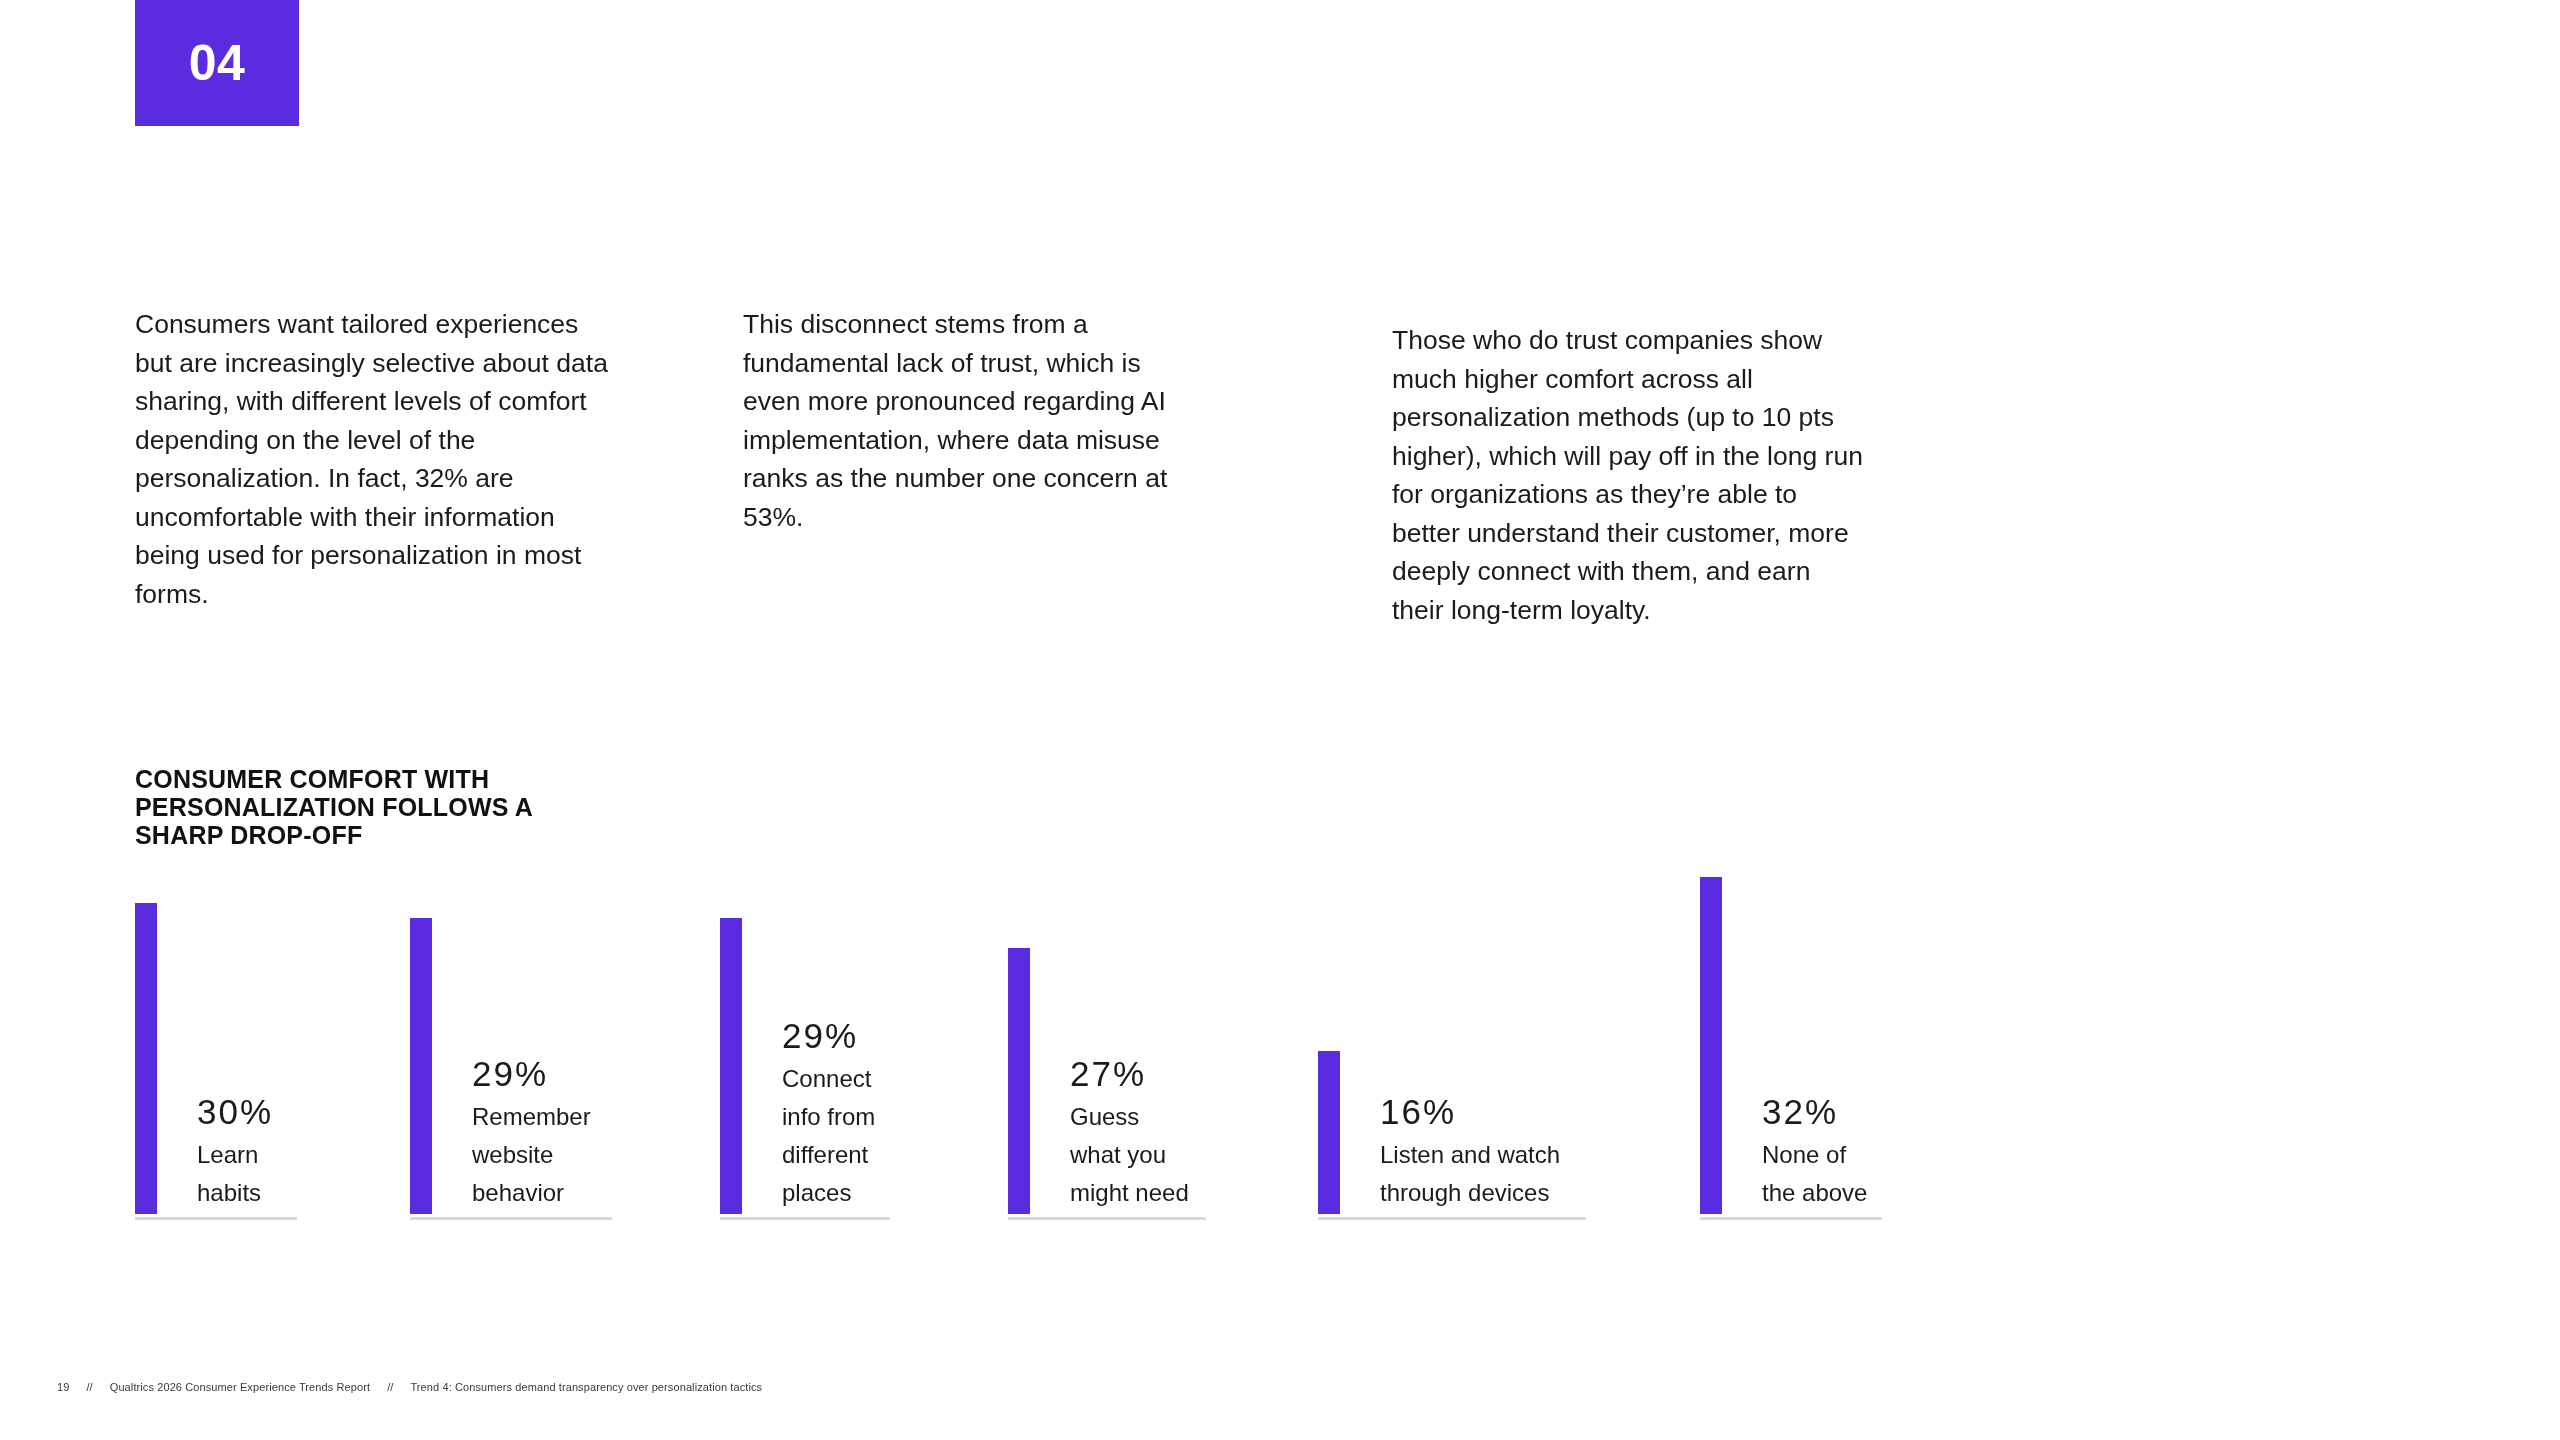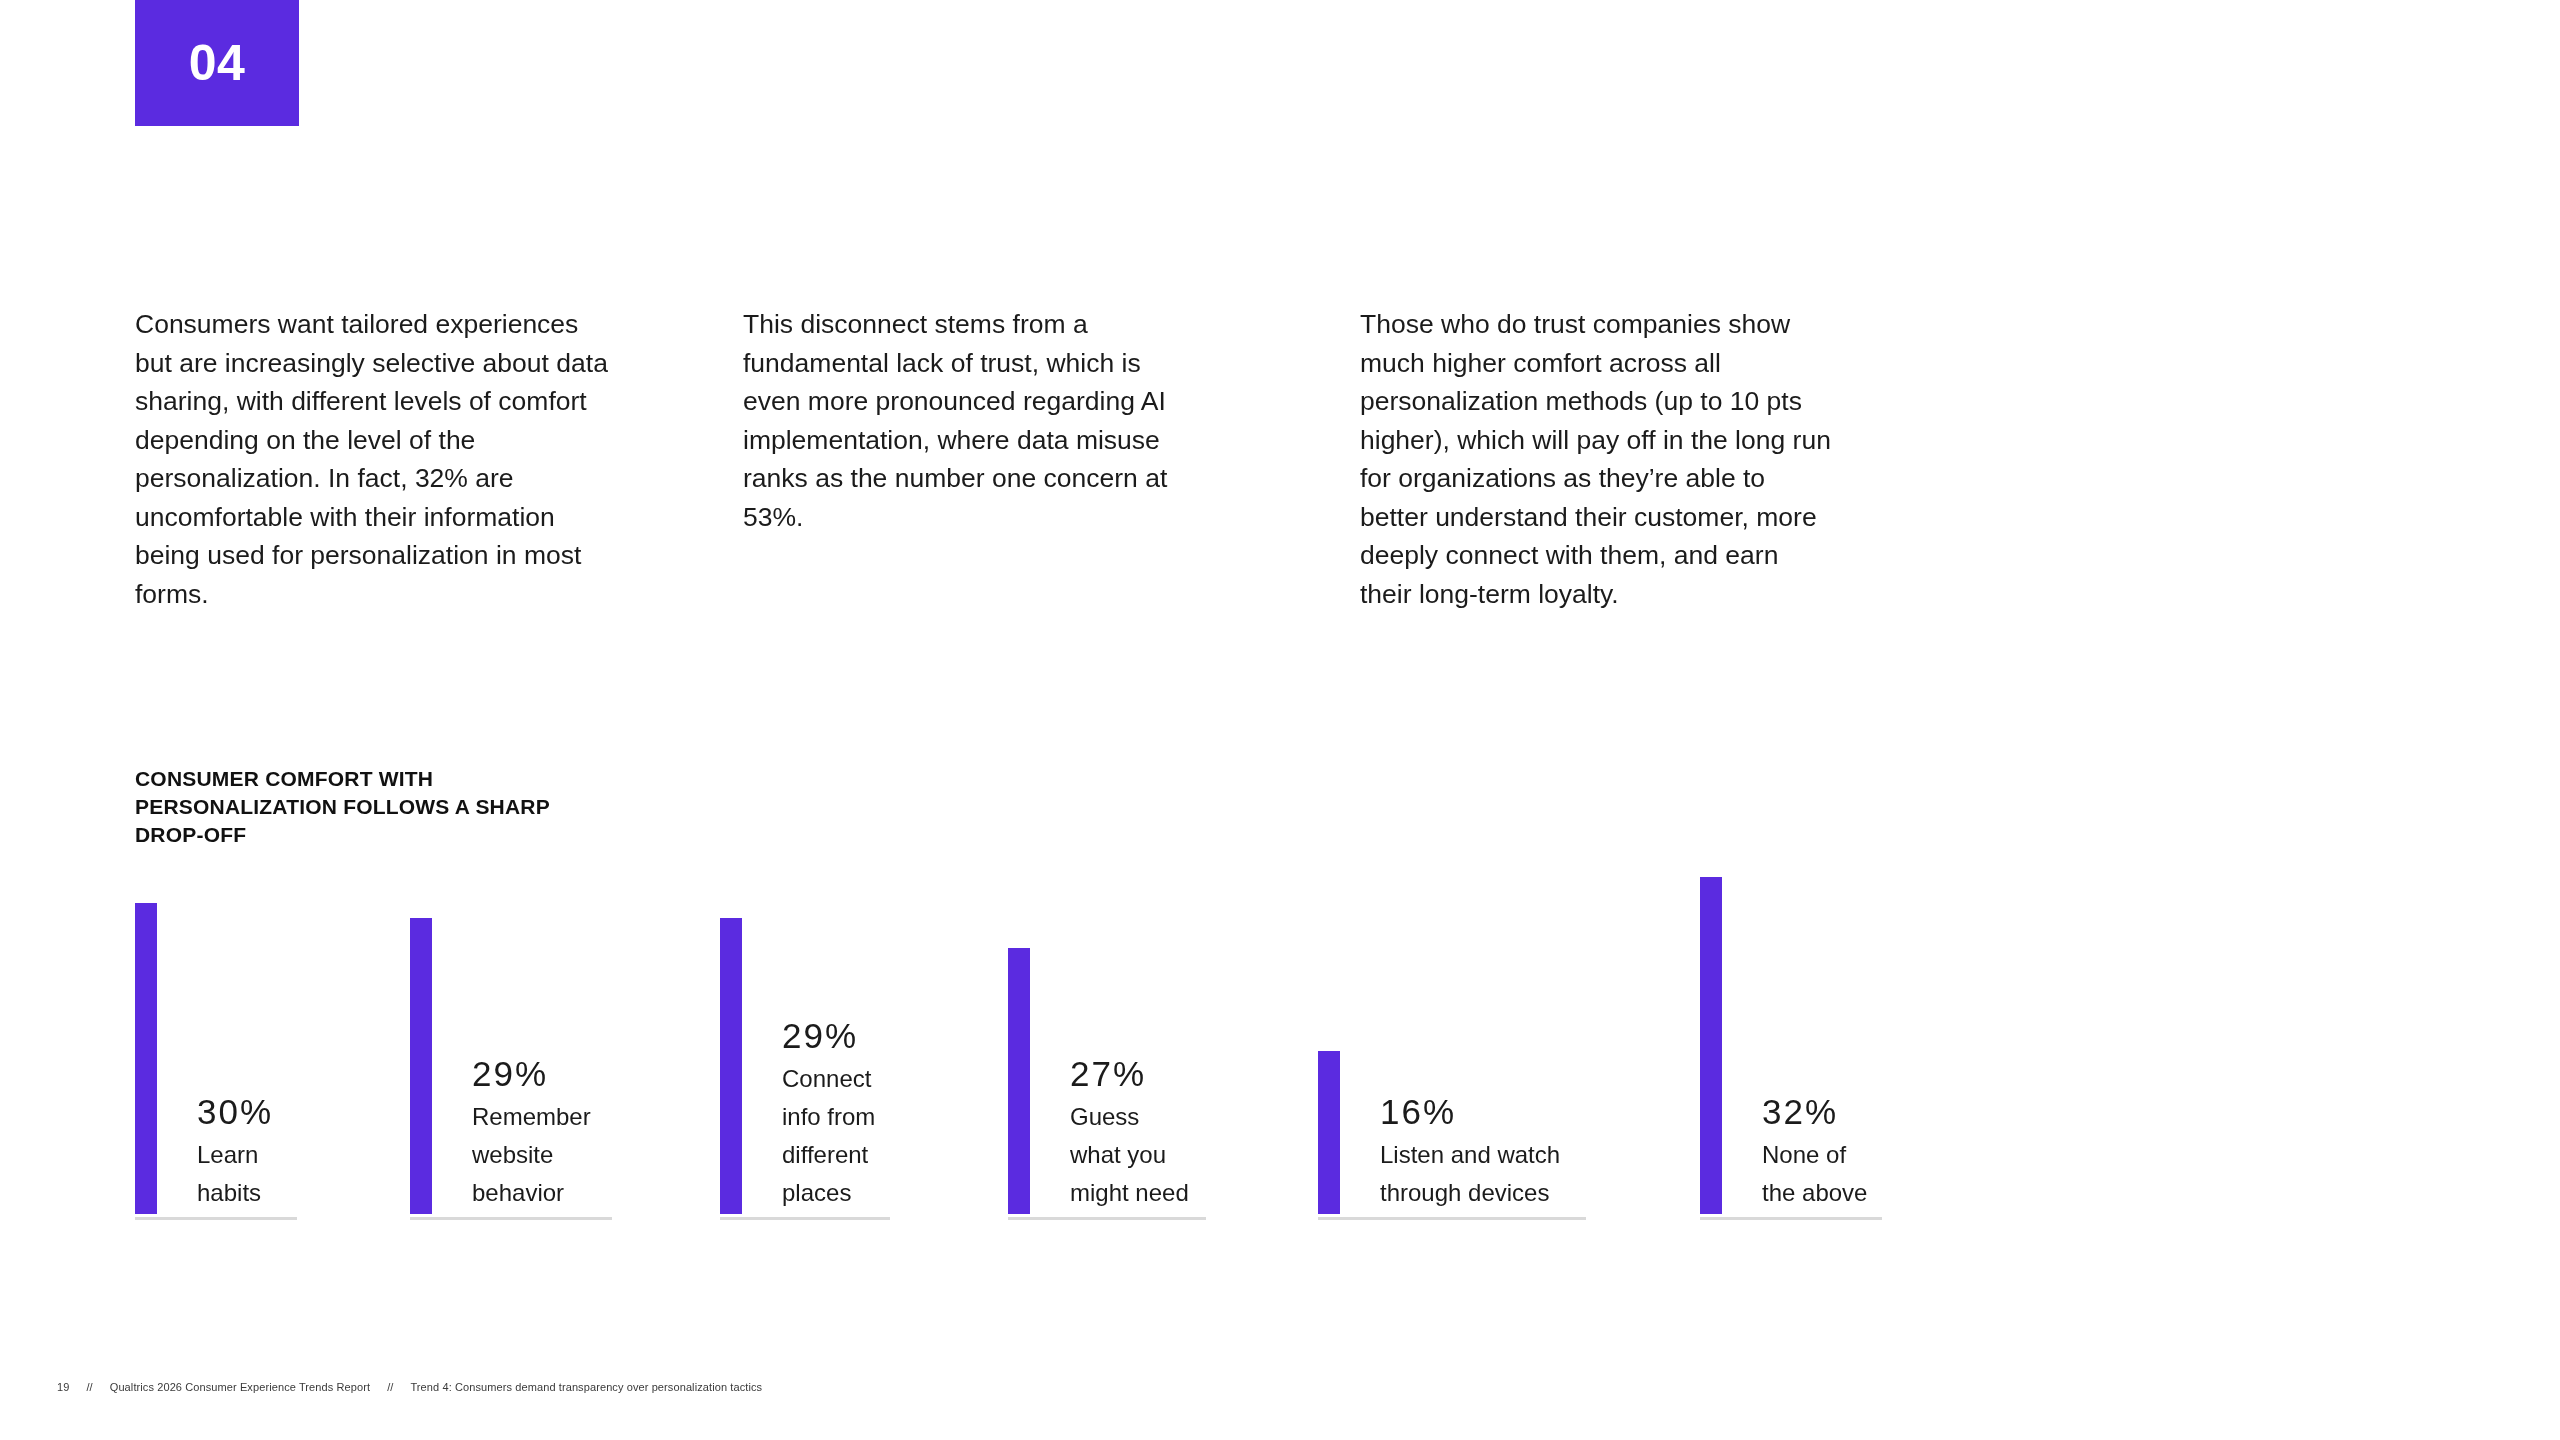--- a/index.html
+++ b/index.html
@@ -36,28 +36,28 @@
   }
   .col { position:absolute; top:0; }
   .col p {
     font-size:26.5px;
     line-height:38.5px;
     color:#1b1b1b;
     font-weight:400;
   }
   .col-1 { left:135px;  width:480px; }
   .col-2 { left:743px;  width:460px; }
-  .col-3 { left:1360px; width:475px; }
+  .col-3 { left:1392px; width:475px;margin-top:16px; }
 
   
   .chart-title {
     position:absolute;
     left:135px; top:765px;
     width:420px;
-    font-size:21px;
+    font-size:25px;
     font-weight:700;
     line-height:28px;
     letter-spacing:0.2px;
     color:#111111;
     text-transform:uppercase;
   }
 
   .chart {
     position:absolute;
     left:0; top:860px;

